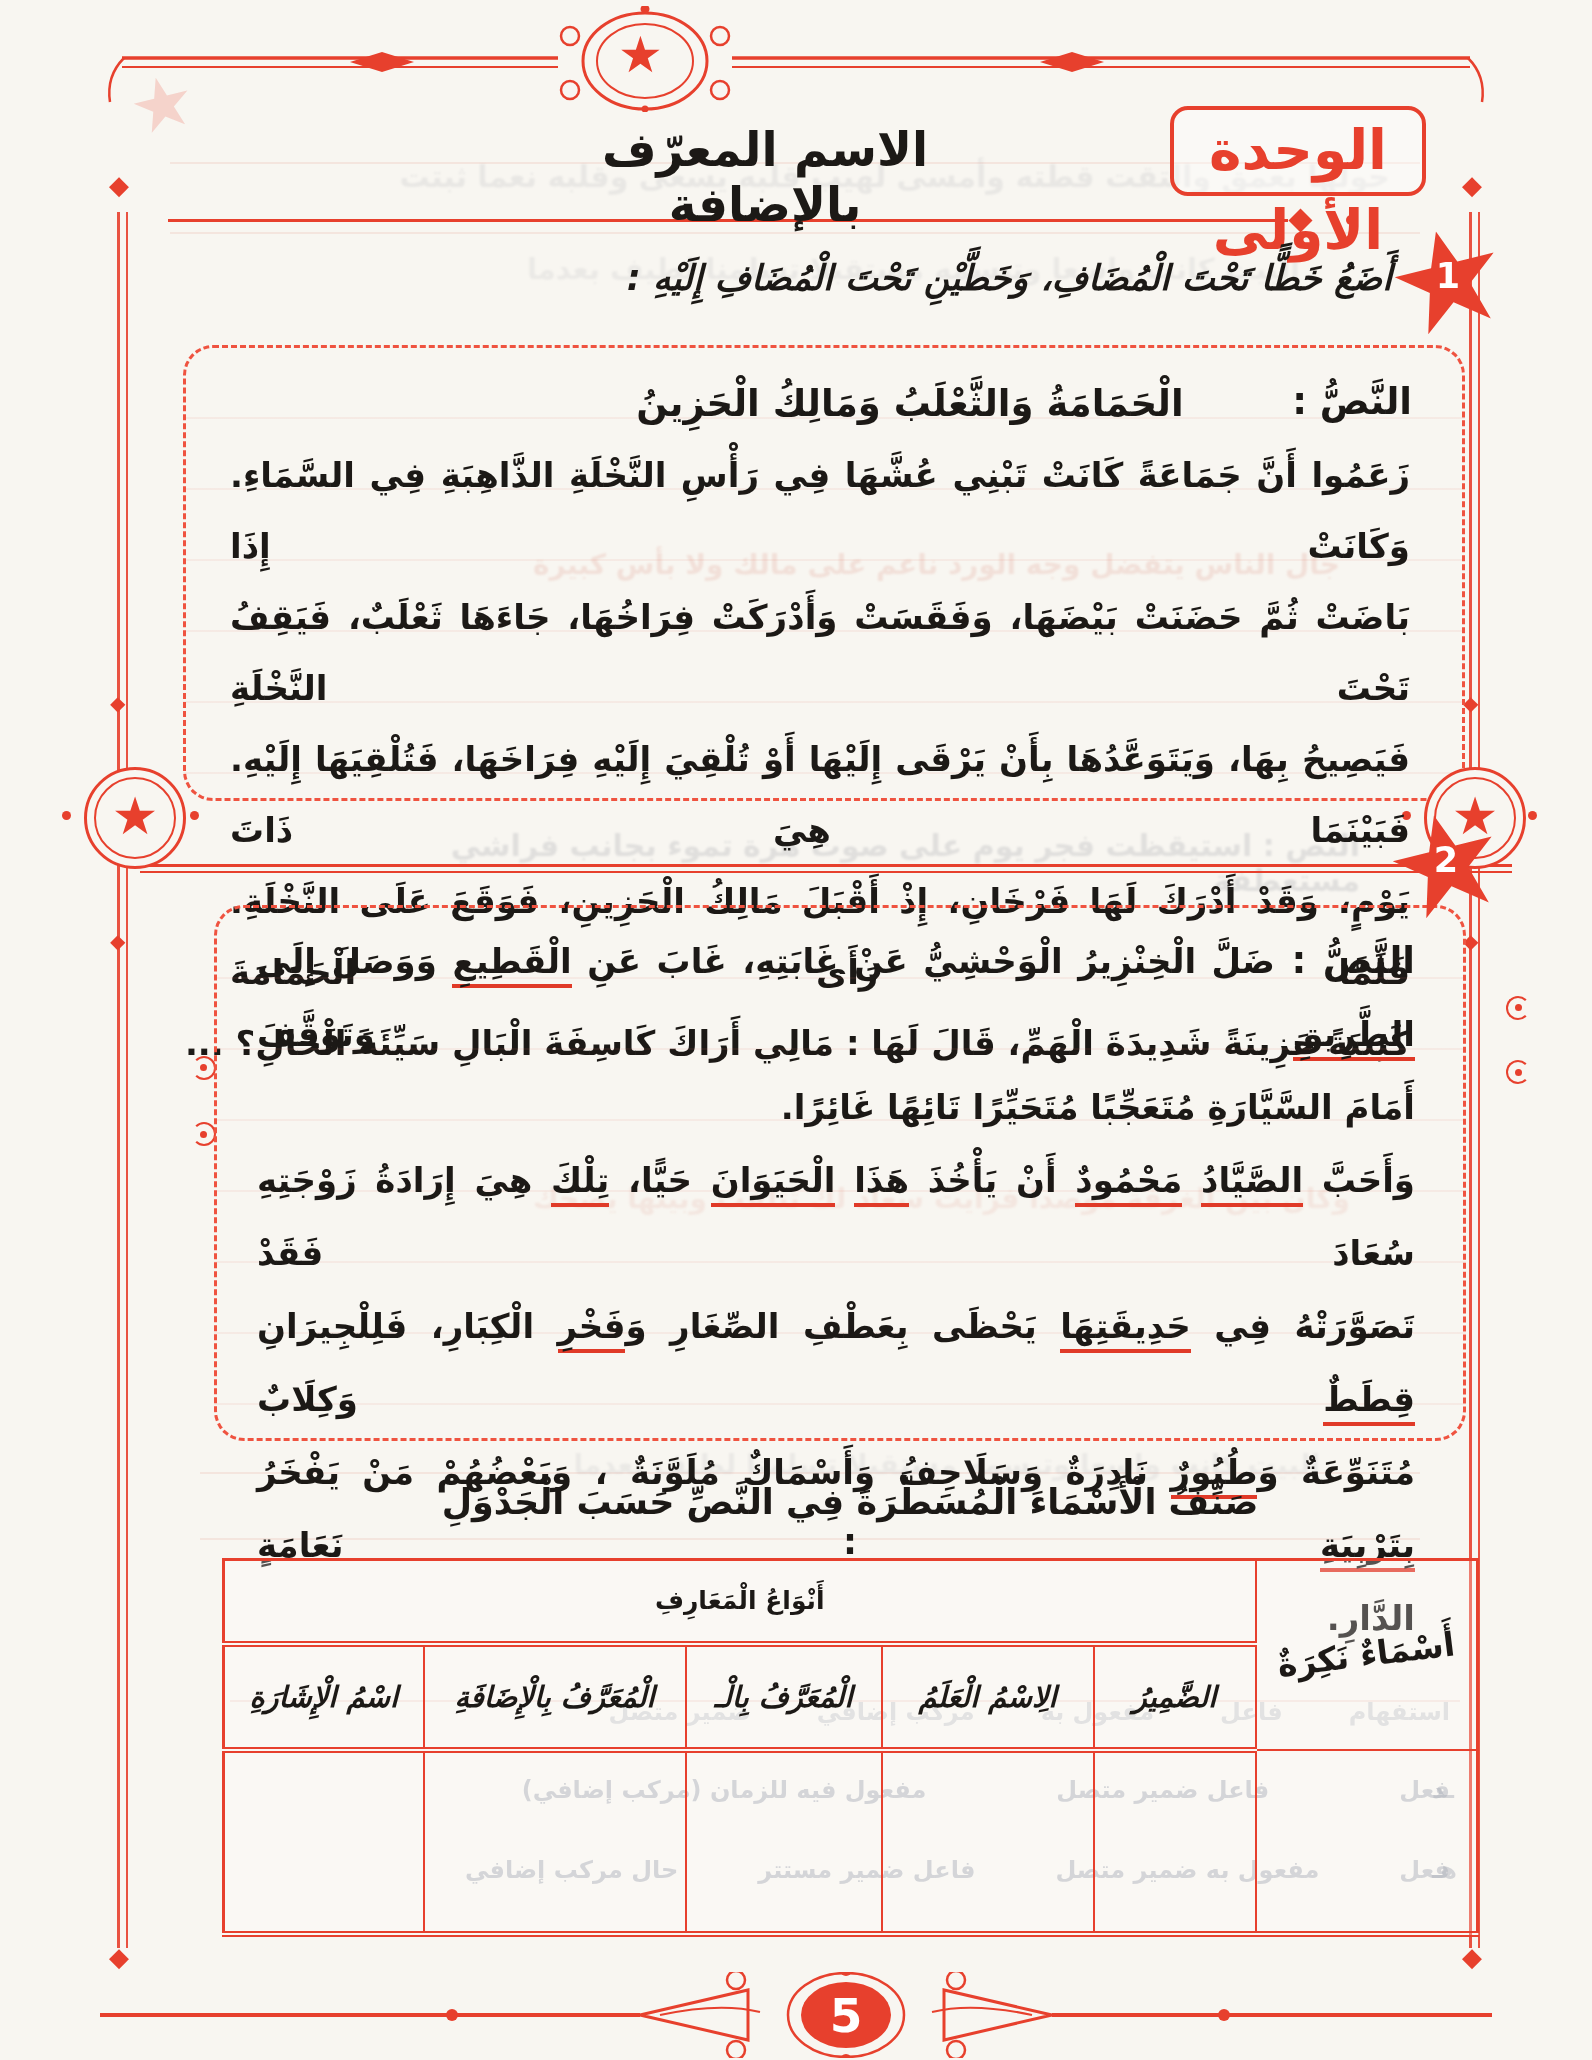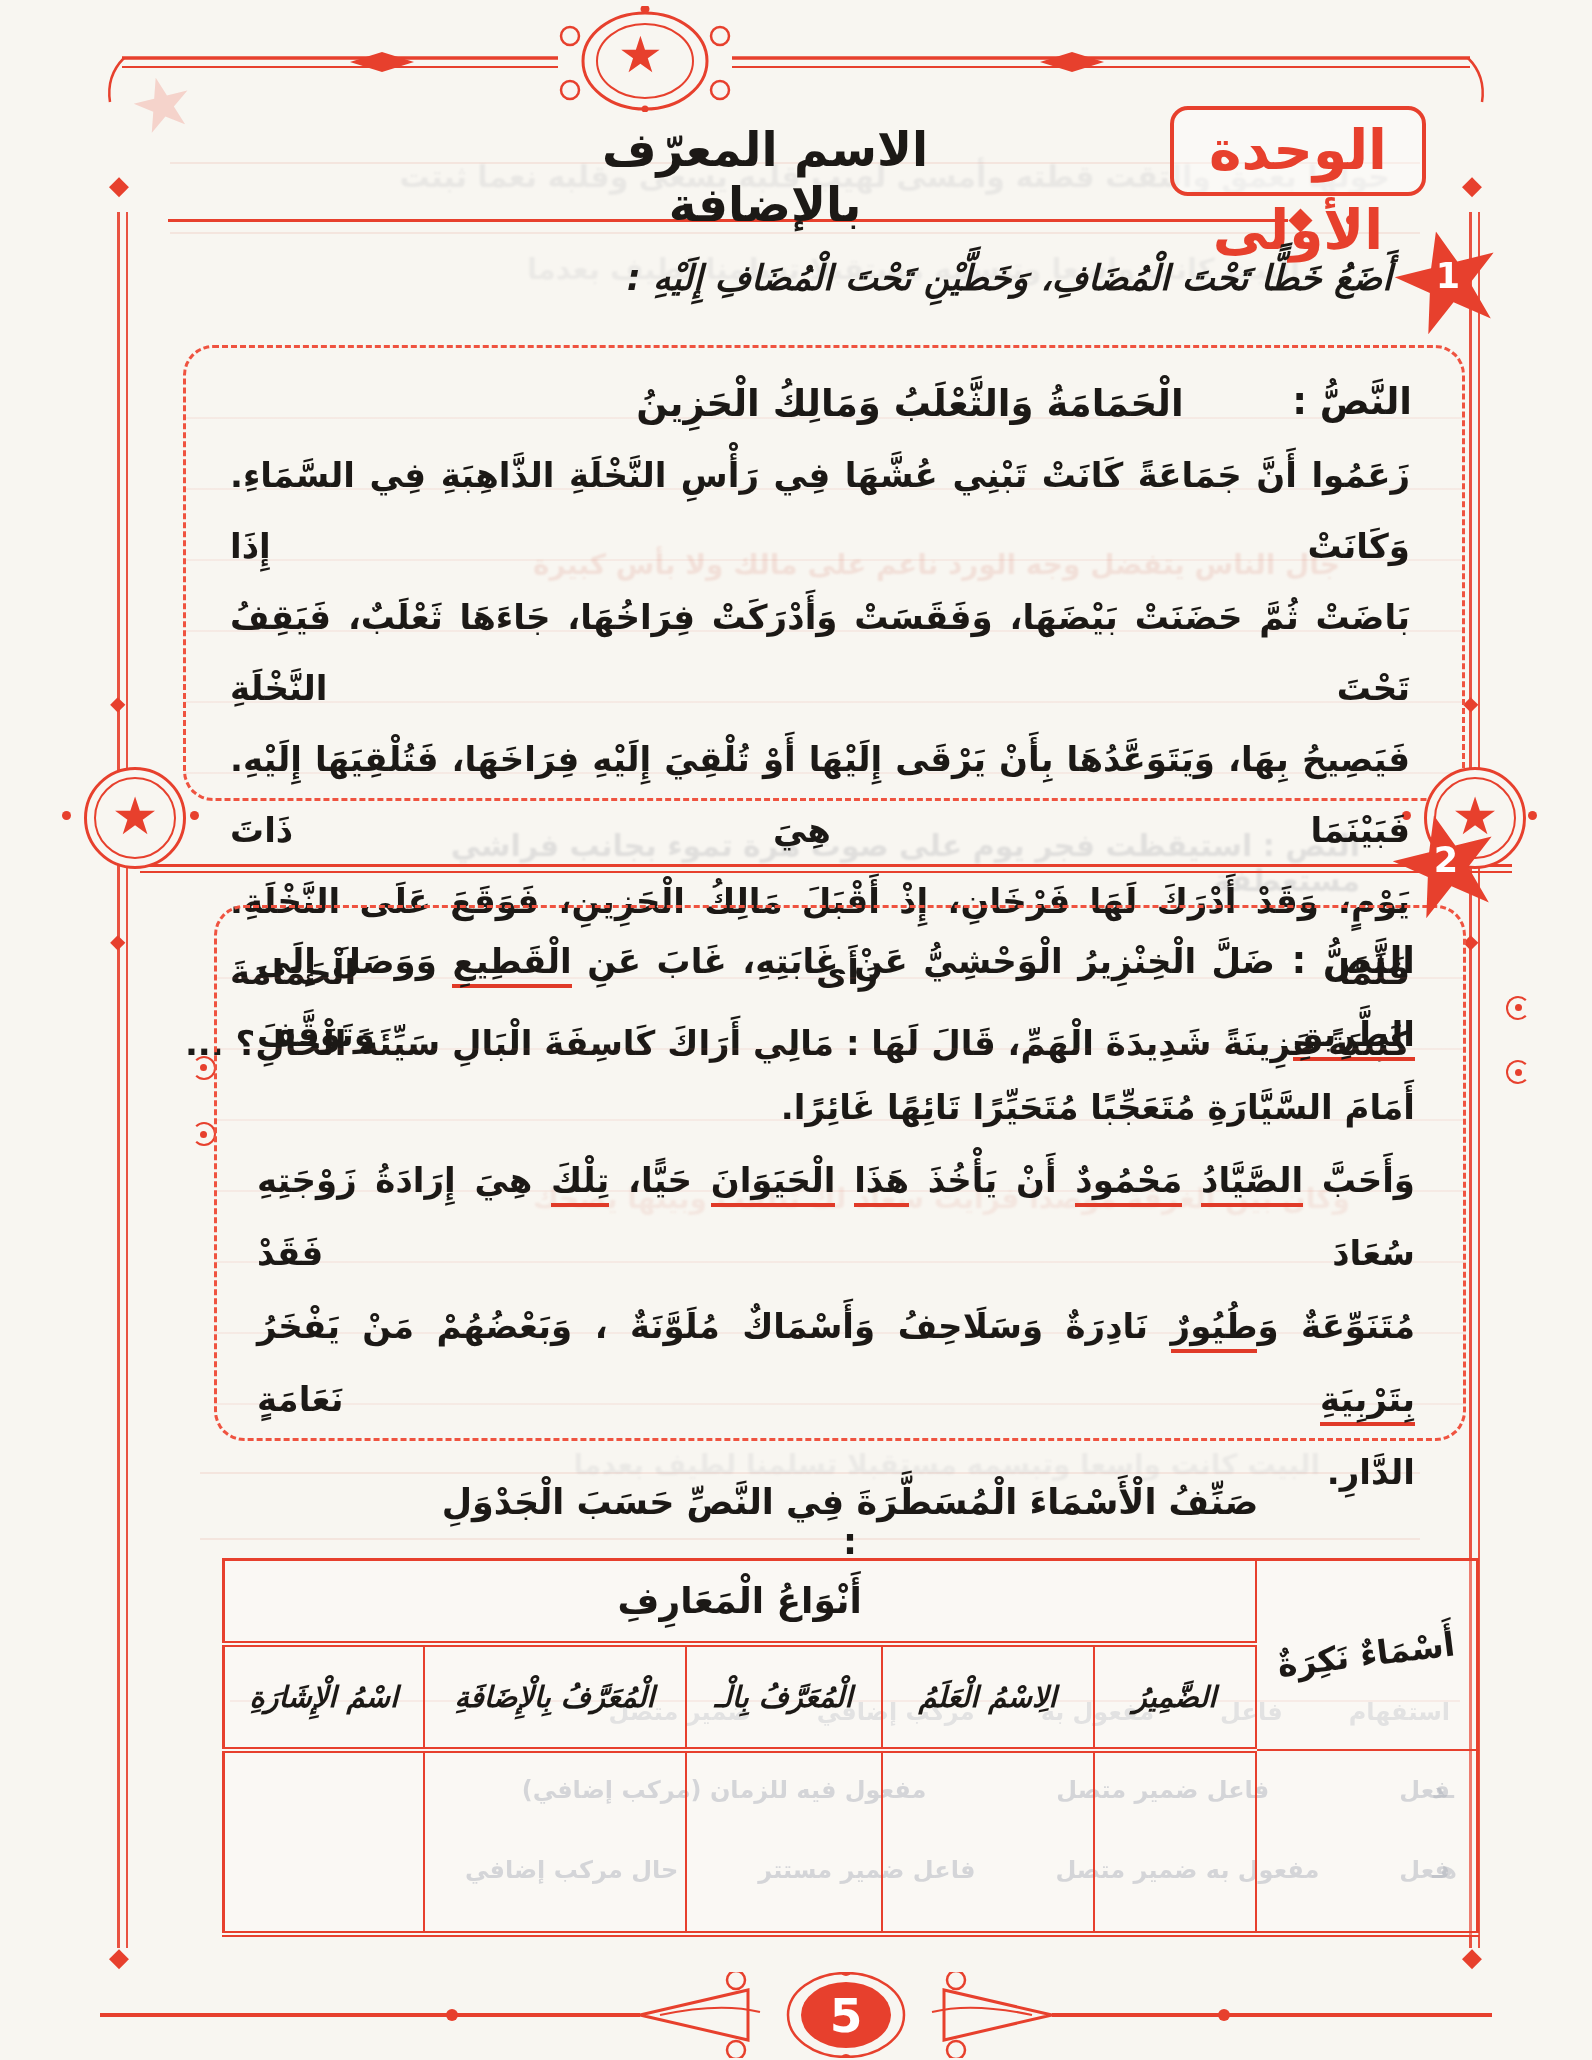--- a/index.html
+++ b/index.html
@@ -54,21 +54,21 @@
   .rt{text-align:right;}
   .lbl{font-size:37px;}
   .ured{border-bottom:4px solid #e03a28;padding-bottom:3px;}
   .story-title{font-size:37px;font-weight:bold;text-align:center;}
   .ntext{font-size:37px;font-weight:bold;}
   
   table.cls{border-collapse:collapse;direction:rtl;z-index:4;position:absolute;background:rgba(255,255,255,.25);}
   table.cls td{border:2.5px solid var(--red);}
   td.nakira{font-size:33px;font-weight:bold;text-align:center;vertical-align:middle;}
   td.nakira span{display:inline-block;transform:rotate(-7deg);}
-  td.types{font-size:36px;font-weight:bold;text-align:center;border-bottom:6px double var(--red) !important;}
+  td.types{font-size:25px;font-weight:bold;text-align:center;border-bottom:6px double var(--red) !important;}
   td.colh{font-size:29px;font-weight:bold;text-align:center;padding:20px 2px;border-bottom:6px double var(--red) !important;font-style:italic;}
   tr.bodyrow td{height:176px;}
   table.cls{border:3px solid var(--red);border-bottom:6px double var(--red);}
   
   .page-num{color:#fff;font-size:47px;font-weight:bold;text-align:center;z-index:6;}
   
   .bleed{color:#8d8f98;z-index:1;filter:blur(1.1px);font-weight:bold;direction:rtl;}
   .bleed-pink{color:#d98878;}
   .bleedline{height:2px;background:rgba(226,110,90,.12);z-index:0;}
   .brow{display:flex;direction:rtl;z-index:1;color:#969aa6;opacity:.5;filter:blur(.5px);font-size:24px;font-weight:bold;}
@@ -173,20 +173,21 @@
 <div class="abs star-badge" style="left:1394px;top:812px;">
   <div class="shape"></div>
   <div class="num">2</div>
 </div>
 
 <div class="abs dashed-box box2" style="left:214px;top:905px;width:1246px;height:530px;">
   <div style="padding:16px 48px 0 40px;">
     <div class="tline just"><span class="lbl">النَّصُّ : </span><span>ضَلَّ الْخِنْزِيرُ الْوَحْشِيُّ عَنْ غَابَتِهِ، غَابَ عَنِ </span><span class="ured">الْقَطِيعِ</span><span> وَوَصَلَ إِلَى </span><span class="ured">الطَّرِيقِ</span><span> وَتَوَقَّفَ</span></div>
     <div class="tline rt"><span>أَمَامَ السَّيَّارَةِ مُتَعَجِّبًا مُتَحَيِّرًا تَائِهًا غَائِرًا.</span></div>
     <div class="tline just"><span>وَأَحَبَّ </span><span class="ured">الصَّيَّادُ</span><span> </span><span class="ured">مَحْمُودٌ</span><span> أَنْ يَأْخُذَ </span><span class="ured">هَذَا</span><span> </span><span class="ured">الْحَيَوَانَ</span><span> حَيًّا، </span><span class="ured">تِلْكَ</span><span> هِيَ إِرَادَةُ زَوْجَتِهِ سُعَادَ فَقَدْ</span></div>
+    <div class="tline just"><span>تَصَوَّرَتْهُ فِي </span><span class="ured">حَدِيقَتِهَا</span><span> يَحْظَى بِعَطْفِ الصِّغَارِ وَ</span><span class="ured">فَخْرِ</span><span> الْكِبَارِ، فَلِلْجِيرَانِ </span><span class="ured">قِطَطٌ</span><span> وَكِلَابٌ</span></div>
     <div class="tline just"><span>مُتَنَوِّعَةٌ وَ</span><span class="ured">طُيُورٌ</span><span> نَادِرَةٌ وَسَلَاحِفُ وَأَسْمَاكٌ مُلَوَّنَةٌ ، وَبَعْضُهُمْ مَنْ يَفْخَرُ </span><span class="ured">بِتَرْبِيَةِ</span><span> نَعَامَةٍ</span></div>
     <div class="tline rt"><span>الدَّارِ.</span></div>
   </div>
 </div>
 
 <div class="abs instr" style="left:430px;top:1482px;width:840px;text-align:center;">صَنِّفُ الْأَسْمَاءَ الْمُسَطَّرَةَ فِي النَّصِّ حَسَبَ الْجَدْوَلِ :</div>
 
 <table class="cls" style="left:222px;top:1558px;">
   <colgroup>
     <col style="width:222px">

